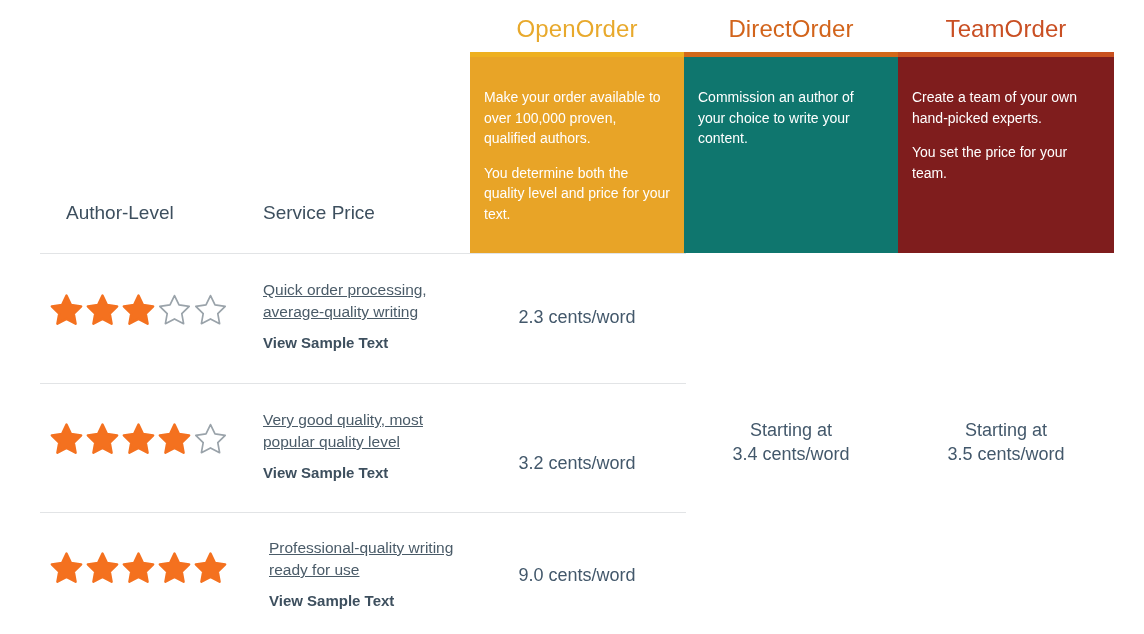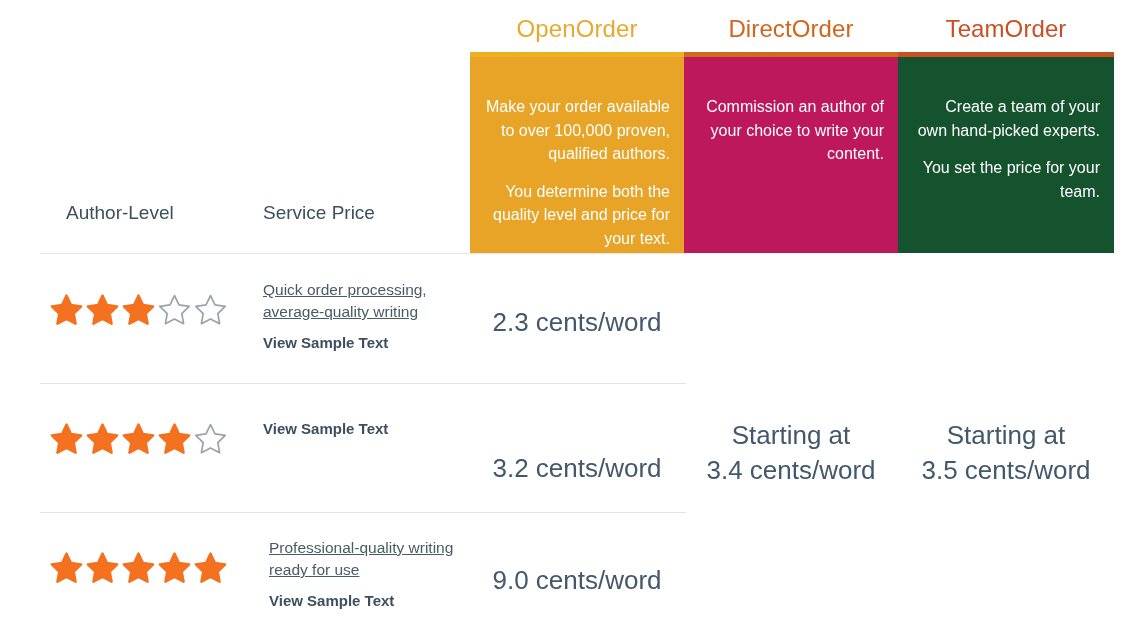--- a/index.html
+++ b/index.html
@@ -38,25 +38,24 @@
 
   
   .plan-panel {
     position: absolute;
     top: 57px;
     height: 196px;
     padding: 26px 14px 0 14px;
     color: #ffffff;
   }
   .plan-panel p {
-    margin: 12px 0 14px 0;
-    font-size: 16px;
+    margin: 4px 0 14px 0;
+    font-size: 14px;
     line-height: 1.47;
     font-weight: 400;
-    text-align: right;
   }
   .plan-panel p:last-child { margin-bottom: 0; }
 
   
   .col-open   { left: 470px; width: 214px; }
   .col-direct { left: 684px; width: 214px; }
   .col-team   { left: 898px; width: 216px; }
 
   
   .col-head {
@@ -107,21 +106,21 @@
     margin-top: 11px;
     font-size: 15px;
     font-weight: bold;
     color: #3d4f5e;
     text-decoration: none;
     cursor: pointer;
   }
 
   .price {
     position: absolute;
-    font-size: 26px;
+    font-size: 18px;
     color: #43586b;
     text-align: center;
     line-height: 1.35;
     white-space: pre-line;
   }
   .price.p-open   { left: 470px; width: 214px; }
   .price.p-direct { left: 684px; width: 214px; }
   .price.p-team   { left: 898px; width: 216px; }
 </style>
 </head>
@@ -134,24 +133,24 @@
   <div class="plan-title col-team" id="title-team" style="color: rgb(201, 79, 35);">TeamOrder</div>
 
   <div class="plan-accentbar col-open" id="accent-open" style="background: rgb(238, 176, 32);"></div>
   <div class="plan-accentbar col-direct" id="accent-direct" style="background: rgb(210, 104, 26);"></div>
   <div class="plan-accentbar col-team" id="accent-team" style="background: rgb(201, 81, 31);"></div>
 
   <div class="plan-panel col-open" id="panel-open" style="background: rgb(232, 164, 39);">
     <p>Make your order available to over 100,000 proven, qualified authors.</p>
     <p>You determine both the quality level and price for your text.</p>
   </div>
-  <div class="plan-panel col-direct" id="panel-direct" style="background: #be185d;">
+  <div class="plan-panel col-direct" id="panel-direct" style="background: #0f766e;">
     <p>Commission an author of your choice to write your content.</p>
   </div>
-  <div class="plan-panel col-team" id="panel-team" style="background: #14532d;">
+  <div class="plan-panel col-team" id="panel-team" style="background: #7f1d1d;">
     <p>Create a team of your own hand-picked experts.</p>
     <p>You set the price for your team.</p>
   </div>
 
   <div class="col-head" id="head-author">Author-Level</div>
   <div class="col-head" id="head-service">Service Price</div>
 
   <div class="rule" style="top:253px;"></div>
   <div class="rule" style="top:383px;"></div>
   <div class="rule" style="top:512px;"></div>
@@ -195,20 +194,21 @@
           <polygon points="16.5,2.6 21,11.9 31.2,13.4 23.8,20.6 25.6,30.7 16.5,25.9 7.4,30.7 9.2,20.6 1.8,13.4 12,11.9" fill="#f4711f" stroke="#f4711f" stroke-width="2.4" stroke-linejoin="round"></polygon>
         </svg>
         <svg viewBox="0 0 33 33">
           <polygon points="16.5,2.6 21,11.9 31.2,13.4 23.8,20.6 25.6,30.7 16.5,25.9 7.4,30.7 9.2,20.6 1.8,13.4 12,11.9" fill="#f4711f" stroke="#f4711f" stroke-width="2.4" stroke-linejoin="round"></polygon>
         </svg>
         <svg viewBox="0 0 33 33">
           <polygon points="16.5,2.6 21,11.9 31.2,13.4 23.8,20.6 25.6,30.7 16.5,25.9 7.4,30.7 9.2,20.6 1.8,13.4 12,11.9" fill="none" stroke="#9aa3aa" stroke-width="1.7" stroke-linejoin="round"></polygon>
         </svg>
       </div>
     <div class="svc" style="top:409px;">
+      <p class="svc-desc">Very good quality, most popular quality level</p>
       <a class="svc-link">View Sample Text</a>
     </div>
     <div class="price p-open" style="top:451px;">3.2 cents/word</div>
     <div class="price p-direct" style="top:418px;">Starting at
 3.4 cents/word</div>
     <div class="price p-team" style="top:418px;">Starting at
 3.5 cents/word</div>
   </div>
 
   <div class="row" id="row-2">

